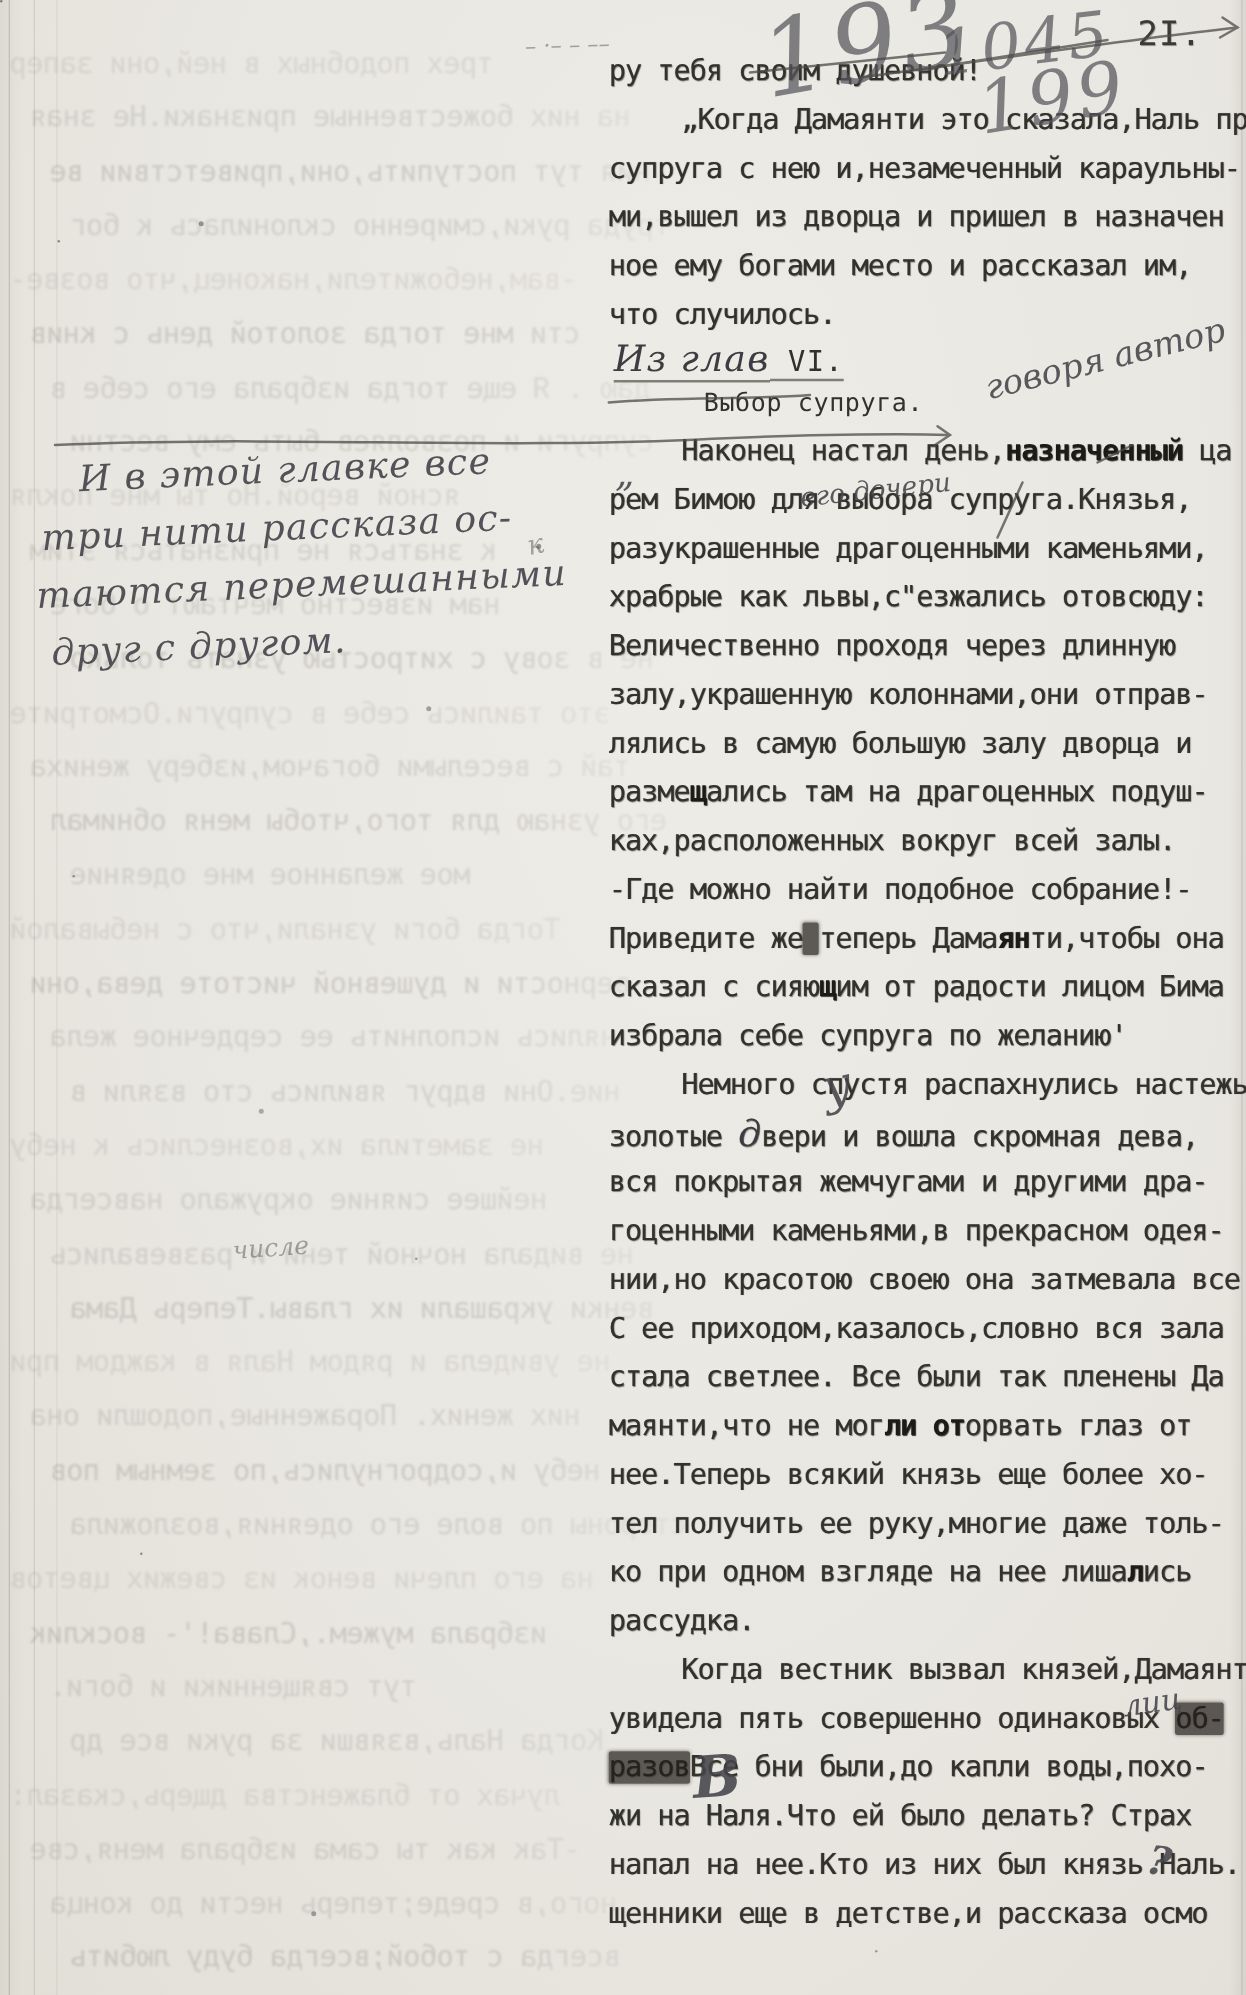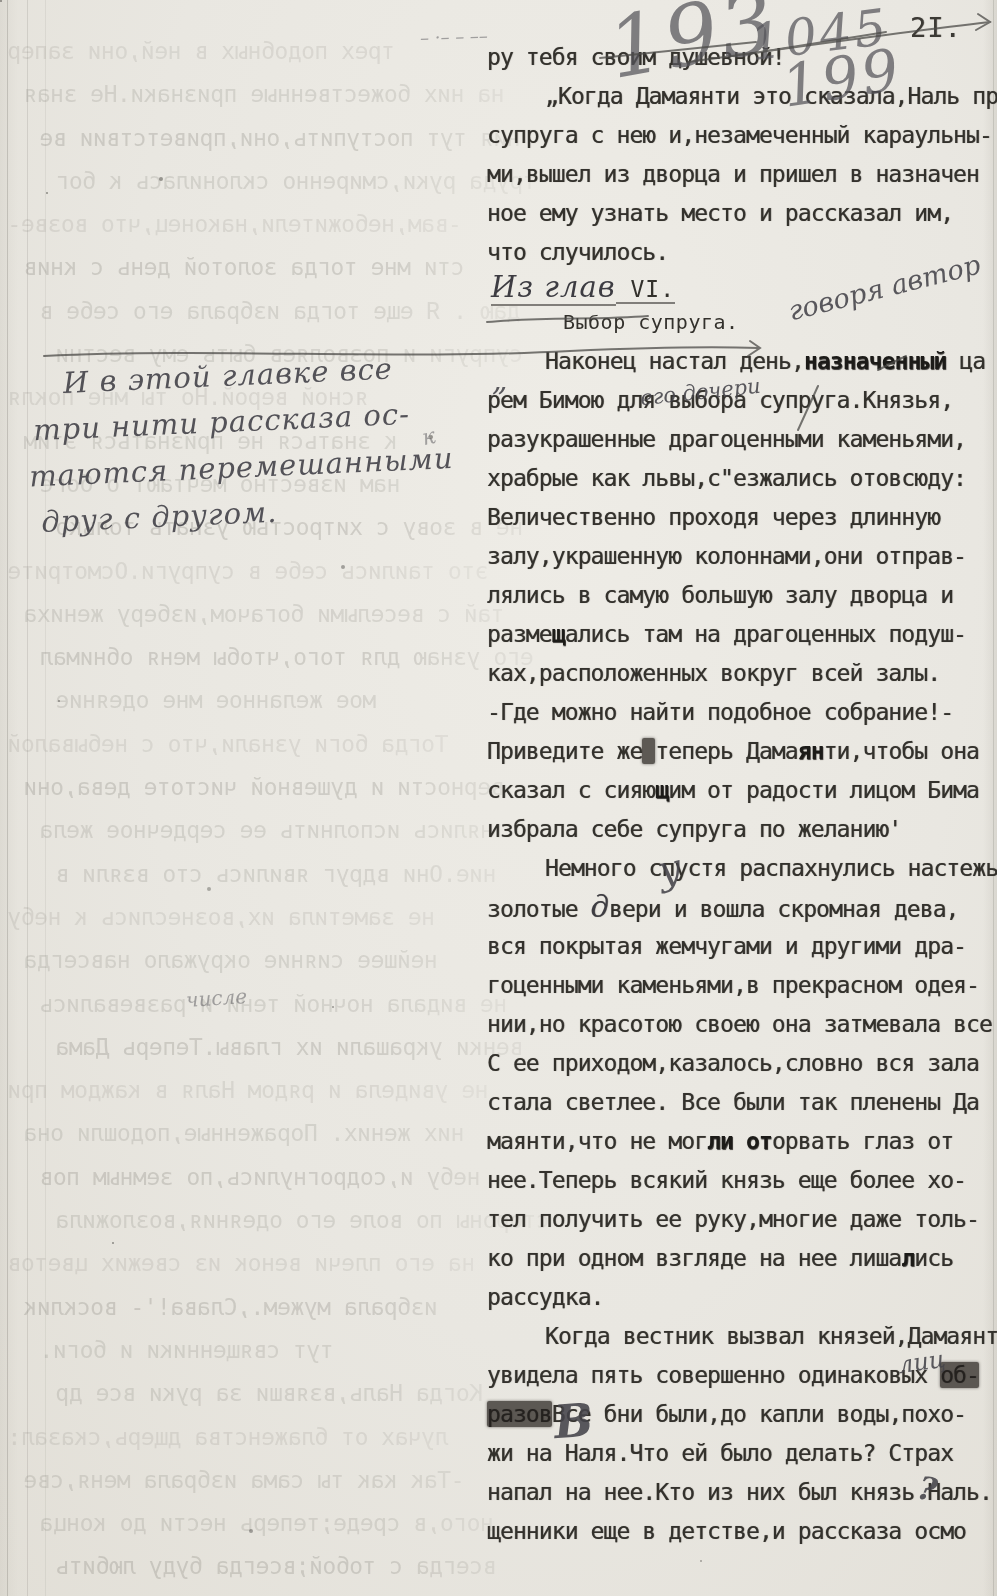--- a/index.html
+++ b/index.html
@@ -120,21 +120,21 @@
       <div class="gl" style="padding-right: 24px;">-Так как ты сама избрала меня,све</div>
       <div class="gl" style="padding-right: 40px;">ного,в среде;теперь нести до конца</div>
       <div class="gl" style="padding-right: 56px;">всегда с тобой;всегда буду любить</div>
     </div>
 
   <div id="typed">
       <div class="tl"><span>ру тебя своим душевной!</span></div>
       <div class="tl ind"><span>„Когда Дамаянти это сказала,Наль про</span></div>
       <div class="tl"><span>супруга с нею и,незамеченный караульны-</span></div>
       <div class="tl"><span>ми,вышел из дворца и пришел в назначен</span></div>
-      <div class="tl"><span>ное ему узнать место и рассказал им,</span></div>
+      <div class="tl"><span>ное ему богами место и рассказал им,</span></div>
       <div class="tl"><span>что случилось.</span></div>
       <div class="head1"><span class="hwh">Из глав</span><span class="tnum"> VI.</span></div>
       <div class="head2"><span>Выбор супруга.</span></div>
       <div class="tl ind"><span>Наконец настал день,</span><span class="ot">назначенный</span><span> ца</span></div>
       <div class="tl"><span>рем Бимою для выбора супруга.Князья,</span></div>
       <div class="tl"><span>разукрашенные драгоценными каменьями,</span></div>
       <div class="tl"><span>храбрые как львы,с"езжались отовсюду:</span></div>
       <div class="tl"><span>Величественно проходя через длинную</span></div>
       <div class="tl"><span>залу,украшенную колоннами,они отправ-</span></div>
       <div class="tl"><span>лялись в самую большую залу дворца и</span></div>

